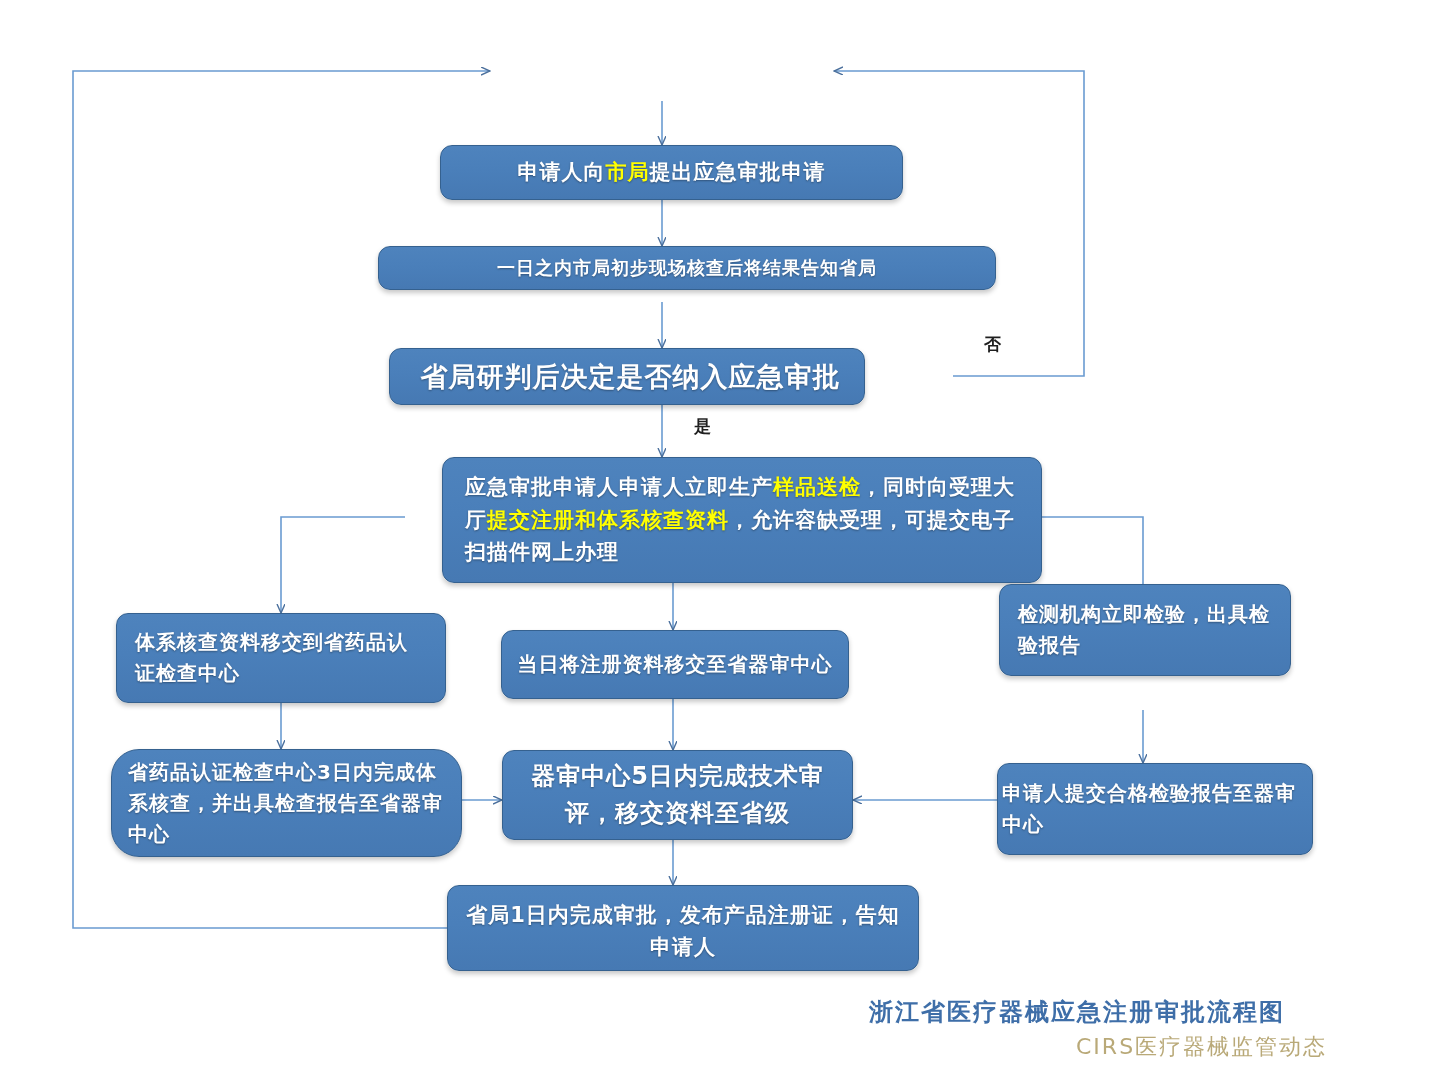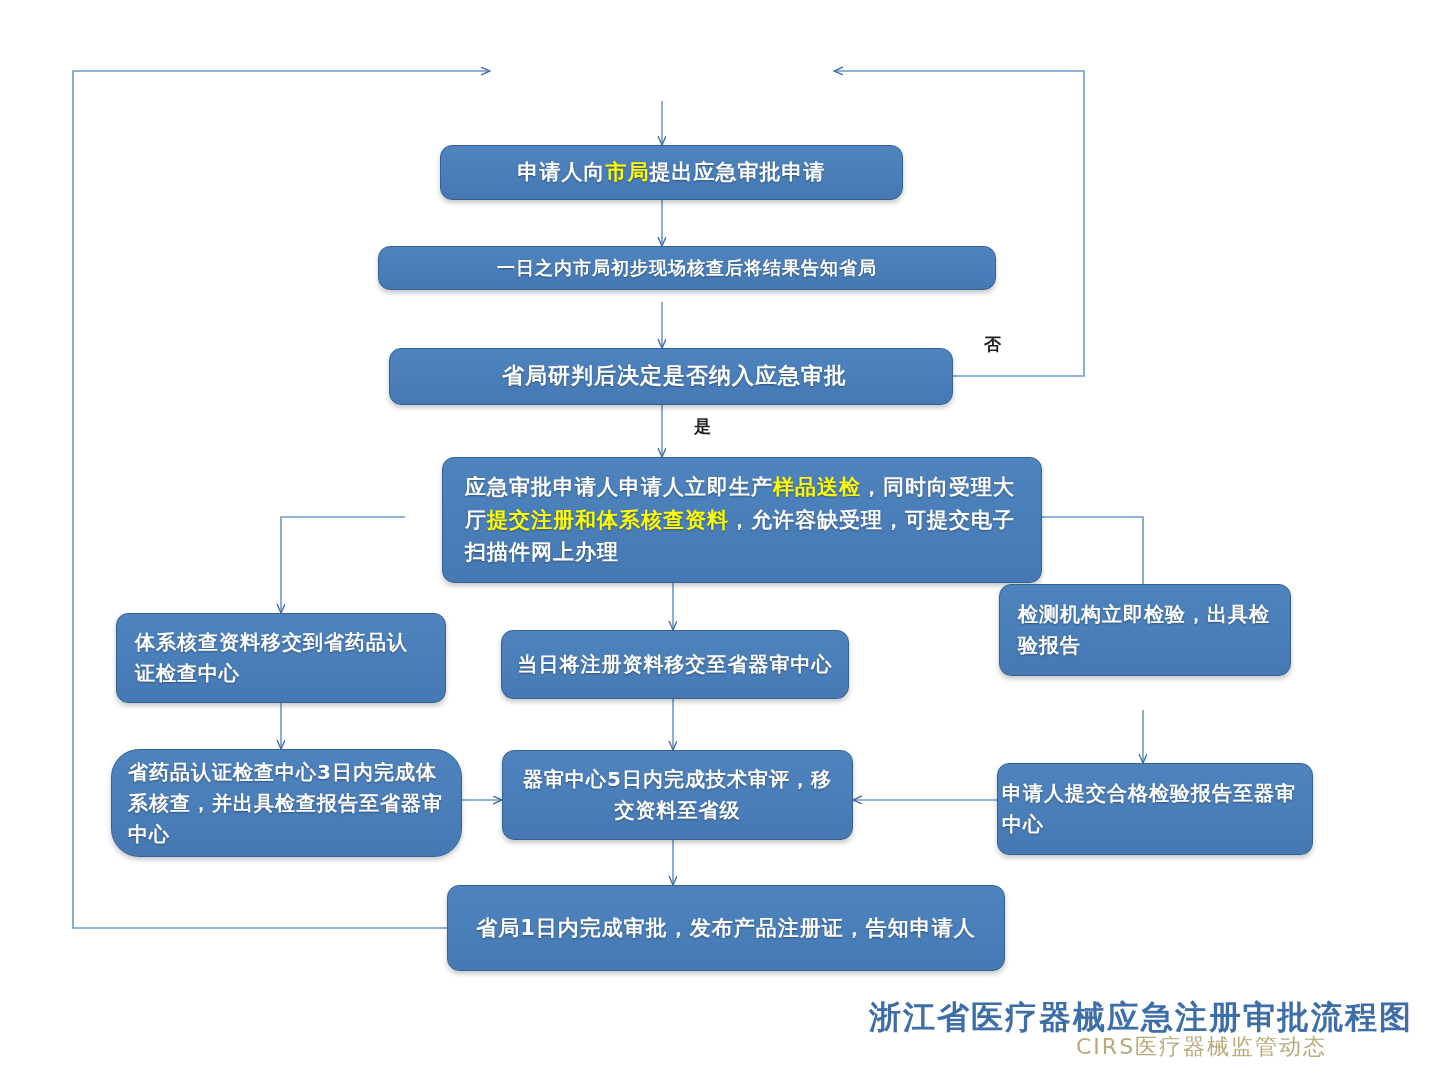--- a/index.html
+++ b/index.html
@@ -69,21 +69,21 @@
     letter-spacing: 0px;
   }
   .caption {
     position: absolute;
     font-weight: bold;
     letter-spacing: 2px;
     white-space: nowrap;
   }
   #chart-title {
     color: #3e6ea8;
-    font-size: 32px;
+    font-size: 24px;
   }
   #watermark {
     color: #b9a978;
     font-size: 22px;
     font-weight: normal;
     letter-spacing: 2px;
   }
 </style>
 </head>
 <body>
@@ -132,21 +132,21 @@
 
 
   <div class="node process" style="left:440px; top:145px; width:463px; height:55px; font-size:21px;">
     <span class="txt"><span>申请人向</span><span class="hl">市局</span><span>提出应急审批申请</span></span>
   </div>
 
   <div class="node process" style="left:362px; top:246px; width:618px; height:44px; font-size:18px;margin-left:16px;">
     <span class="txt"><span>一日之内市局初步现场核查后将结果告知省局</span></span>
   </div>
 
-  <div class="node process" style="left:389px; top:348px; width:564px; height:57px; font-size:22px;padding-left:21px;">
+  <div class="node process" style="left:389px; top:348px; width:476px; height:57px; font-size:27px;padding-left:21px;">
     <span class="txt"><span>省局研判后决定是否纳入应急审批</span></span>
   </div>
 
   <div class="edge-label" style="left:984px; top:333px;">否</div>
   <div class="edge-label" style="left:694px; top:415px;">是</div>
 
   <div class="node process" style="left:395px; top:457px; width:600px; height:126px; font-size:21px; text-align:left; justify-content:flex-start; padding:8px 22px;margin-left:47px;">
     <span class="txt"><span>应急审批申请人申请人立即生产</span><span class="hl">样品送检</span><span>，同时向受理大厅</span><span class="hl">提交注册和体系核查资料</span><span>，允许容缺受理，可提交电子扫描件网上办理</span></span>
   </div>
 
@@ -159,28 +159,28 @@
   </div>
 
   <div class="node process" style="left:999px; top:584px; width:292px; height:92px; font-size:20px; text-align:left; justify-content:flex-start; padding:6px 18px;">
     <span class="txt"><span>检测机构立即检验，出具检验报告</span></span>
   </div>
 
   <div class="node process" style="left:111px; top:749px; width:351px; height:108px; font-size:20px; text-align:left; justify-content:flex-start; padding:6px 16px;border-radius:28px;">
     <span class="txt"><span>省药品认证检查中心3日内完成体系核查，并出具检查报告至省器审中心</span></span>
   </div>
 
-  <div class="node process" style="left:502px; top:750px; width:351px; height:90px; font-size:20px;">
+  <div class="node process" style="left:502px; top:750px; width:351px; height:90px; font-size:24px;">
     <span class="txt"><span>器审中心5日内完成技术审评，移交资料至省级</span></span>
   </div>
 
   <div class="node process" style="left:997px; top:763px; width:316px; height:92px; font-size:20px; text-align:left; justify-content:flex-start; padding:6px 4px;">
     <span class="txt"><span>申请人提交合格检验报告至器审中心</span></span>
   </div>
 
-  <div class="node process" style="left:447px; top:885px; width:558px; height:86px; font-size:21px;">
+  <div class="node process" style="left:447px; top:885px; width:472px; height:86px; font-size:21px;align-items:flex-end;">
     <span class="txt"><span>省局1日内完成审批，发布产品注册证，告知申请人</span></span>
   </div>
 
   <div class="caption" id="chart-title" style="left:869px; top:996px;">浙江省医疗器械应急注册审批流程图</div>
   <div class="caption" id="watermark" style="left:1076px; top:1032px;">CIRS医疗器械监管动态</div>
 
 </div>
 
 </body></html>

